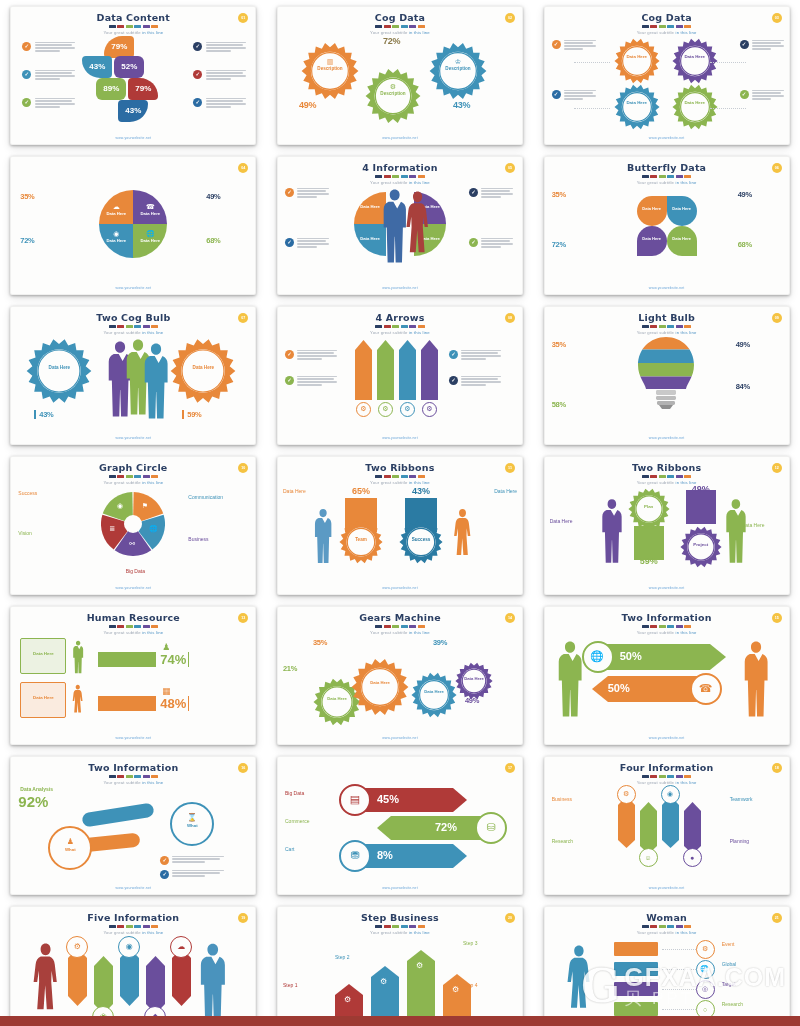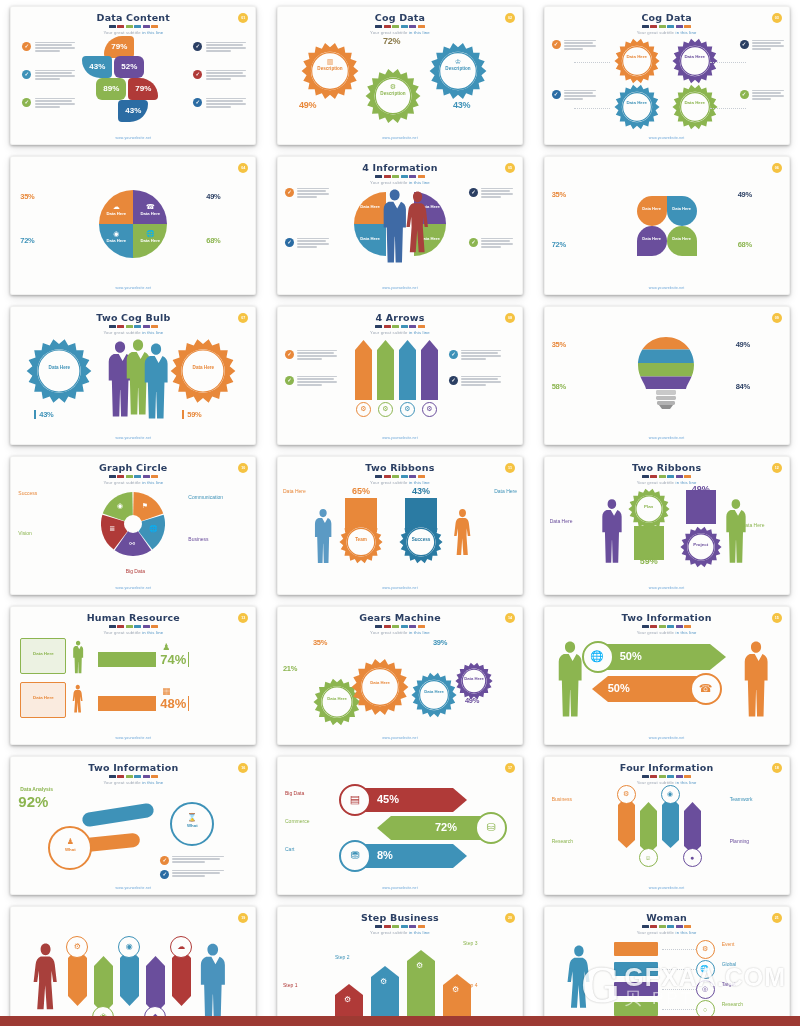--- a/index.html
+++ b/index.html
@@ -489,20 +489,32 @@
                 <div class="ln" style="width:100%"></div>
                 <div class="ln" style="width:62%"></div>
               </div>
             </div>
           </div>
           <div class="s-foot">www.yourwebsite.net</div>
         </div>
       </div>
       <div class="cell">
         <div class="slide">
+          <div class="s-head">
+            <div class="s-title">Butterfly Data</div>
+            <div class="s-bars">
+              <i style="background: rgb(43, 63, 99);"></i>
+              <i style="background: rgb(176, 58, 56);"></i>
+              <i style="background: rgb(140, 181, 80);"></i>
+              <i style="background: rgb(62, 146, 184);"></i>
+              <i style="background: rgb(106, 78, 156);"></i>
+              <i style="background: rgb(232, 136, 58);"></i>
+            </div>
+            <div class="s-sub">Your great subtitle <b>in this line</b></div>
+          </div>
           <div class="dot-badge">06</div>
           <div class="canvas">
             <div style="position:absolute;left:93px;top:12px;width:30px;height:30px;background:#e8883a;border-radius:100% 0 100% 100%;">
               <div style="position:absolute;left:0;right:0;top:36%;text-align:center;color:#fff;font-size:4px;font-weight:bold;">Data Here</div>
             </div>
             <div style="position:absolute;left:123px;top:12px;width:30px;height:30px;background:#3e92b8;border-radius:0 100% 100% 100%;">
               <div style="position:absolute;left:0;right:0;top:36%;text-align:center;color:#fff;font-size:4px;font-weight:bold;">Data Here</div>
             </div>
             <div style="position:absolute;left:93px;top:42px;width:30px;height:30px;background:#6a4e9c;border-radius:100% 100% 100% 0;">
               <div style="position:absolute;left:0;right:0;top:36%;text-align:center;color:#fff;font-size:4px;font-weight:bold;">Data Here</div>
@@ -680,20 +692,32 @@
                 <div class="ln" style="width:100%"></div>
                 <div class="ln" style="width:62%"></div>
               </div>
             </div>
           </div>
           <div class="s-foot">www.yourwebsite.net</div>
         </div>
       </div>
       <div class="cell">
         <div class="slide">
+          <div class="s-head">
+            <div class="s-title">Light Bulb</div>
+            <div class="s-bars">
+              <i style="background: rgb(43, 63, 99);"></i>
+              <i style="background: rgb(176, 58, 56);"></i>
+              <i style="background: rgb(140, 181, 80);"></i>
+              <i style="background: rgb(62, 146, 184);"></i>
+              <i style="background: rgb(106, 78, 156);"></i>
+              <i style="background: rgb(232, 136, 58);"></i>
+            </div>
+            <div class="s-sub">Your great subtitle <b>in this line</b></div>
+          </div>
           <div class="dot-badge">09</div>
           <div class="canvas">
             <div style="position:absolute;left:93px;top:2px;width:58px;height:74px;"><svg width="58" height="74" viewBox="0 0 58 74">
                 <defs>
                   <clipPath id="bulbclip9">
                     <path d="M29 1C13 1 1 13 1 29c0 12 7 18 8 24h40c1-6 8-12 8-24C57 13 45 1 29 1z"></path>
                   </clipPath>
                 </defs>
                 <g clip-path="url(#bulbclip9)">
                   <rect x="0" y="0" width="58" height="13.5" fill="#e8883a"></rect>
@@ -711,21 +735,21 @@
               <div class="ln" style="width:100%"></div>
               <div class="ln" style="width:92%"></div>
               <div class="ln" style="width:62%"></div>
             </div>
             <div style="position:absolute;left:192px;top:6px;width:42px;">
               <div class="pct sm" style="color:#2b3f63">49%</div>
               <div class="ln" style="width:100%"></div>
               <div class="ln" style="width:92%"></div>
               <div class="ln" style="width:62%"></div>
             </div>
-            <div style="position:absolute;left:8px;top:48px;width:42px;">
+            <div style="position:absolute;left:8px;top:66px;width:42px;">
               <div class="pct sm" style="color:#8cb550">58%</div>
               <div class="ln" style="width:100%"></div>
               <div class="ln" style="width:92%"></div>
               <div class="ln" style="width:62%"></div>
             </div>
             <div style="position:absolute;left:192px;top:48px;width:42px;">
               <div class="pct sm" style="color:#2b3f63">84%</div>
               <div class="ln" style="width:100%"></div>
               <div class="ln" style="width:92%"></div>
               <div class="ln" style="width:62%"></div>
@@ -1332,20 +1356,32 @@
               <div class="ln" style="width:92%"></div>
               <div class="ln" style="width:100%"></div>
               <div class="ln" style="width:62%"></div>
             </div>
           </div>
           <div class="s-foot">www.yourwebsite.net</div>
         </div>
       </div>
       <div class="cell">
         <div class="slide">
+          <div class="s-head">
+            <div class="s-title">Five Information</div>
+            <div class="s-bars">
+              <i style="background: rgb(43, 63, 99);"></i>
+              <i style="background: rgb(176, 58, 56);"></i>
+              <i style="background: rgb(140, 181, 80);"></i>
+              <i style="background: rgb(62, 146, 184);"></i>
+              <i style="background: rgb(106, 78, 156);"></i>
+              <i style="background: rgb(232, 136, 58);"></i>
+            </div>
+            <div class="s-sub">Your great subtitle <b>in this line</b></div>
+          </div>
           <div class="dot-badge">19</div>
           <div class="canvas">
             <div style="position:absolute;left:58px;top:14px;width:19px;height:58px;"><svg width="19" height="58" viewBox="0 0 19 58">
                 <path fill="#e8883a" d="M9.5 0 L19 10 L19 48 L9.5 58 L0 48 L0 10 Z"></path>
               </svg><div style="position:absolute;left:4px;top:18px;width:12px;">
                 <div class="ln" style="width:100%"></div>
                 <div class="ln" style="width:92%"></div>
                 <div class="ln" style="width:62%"></div>
               </div></div>
             <div style="position:absolute;left:56px;top:2px;width:22px;height:22px;border-radius:50%;border:1.8px solid #e8883a;background:#fdfdfc;display:flex;align-items:center;justify-content:center;color:#e8883a;font-size:8px;">⚙</div>

